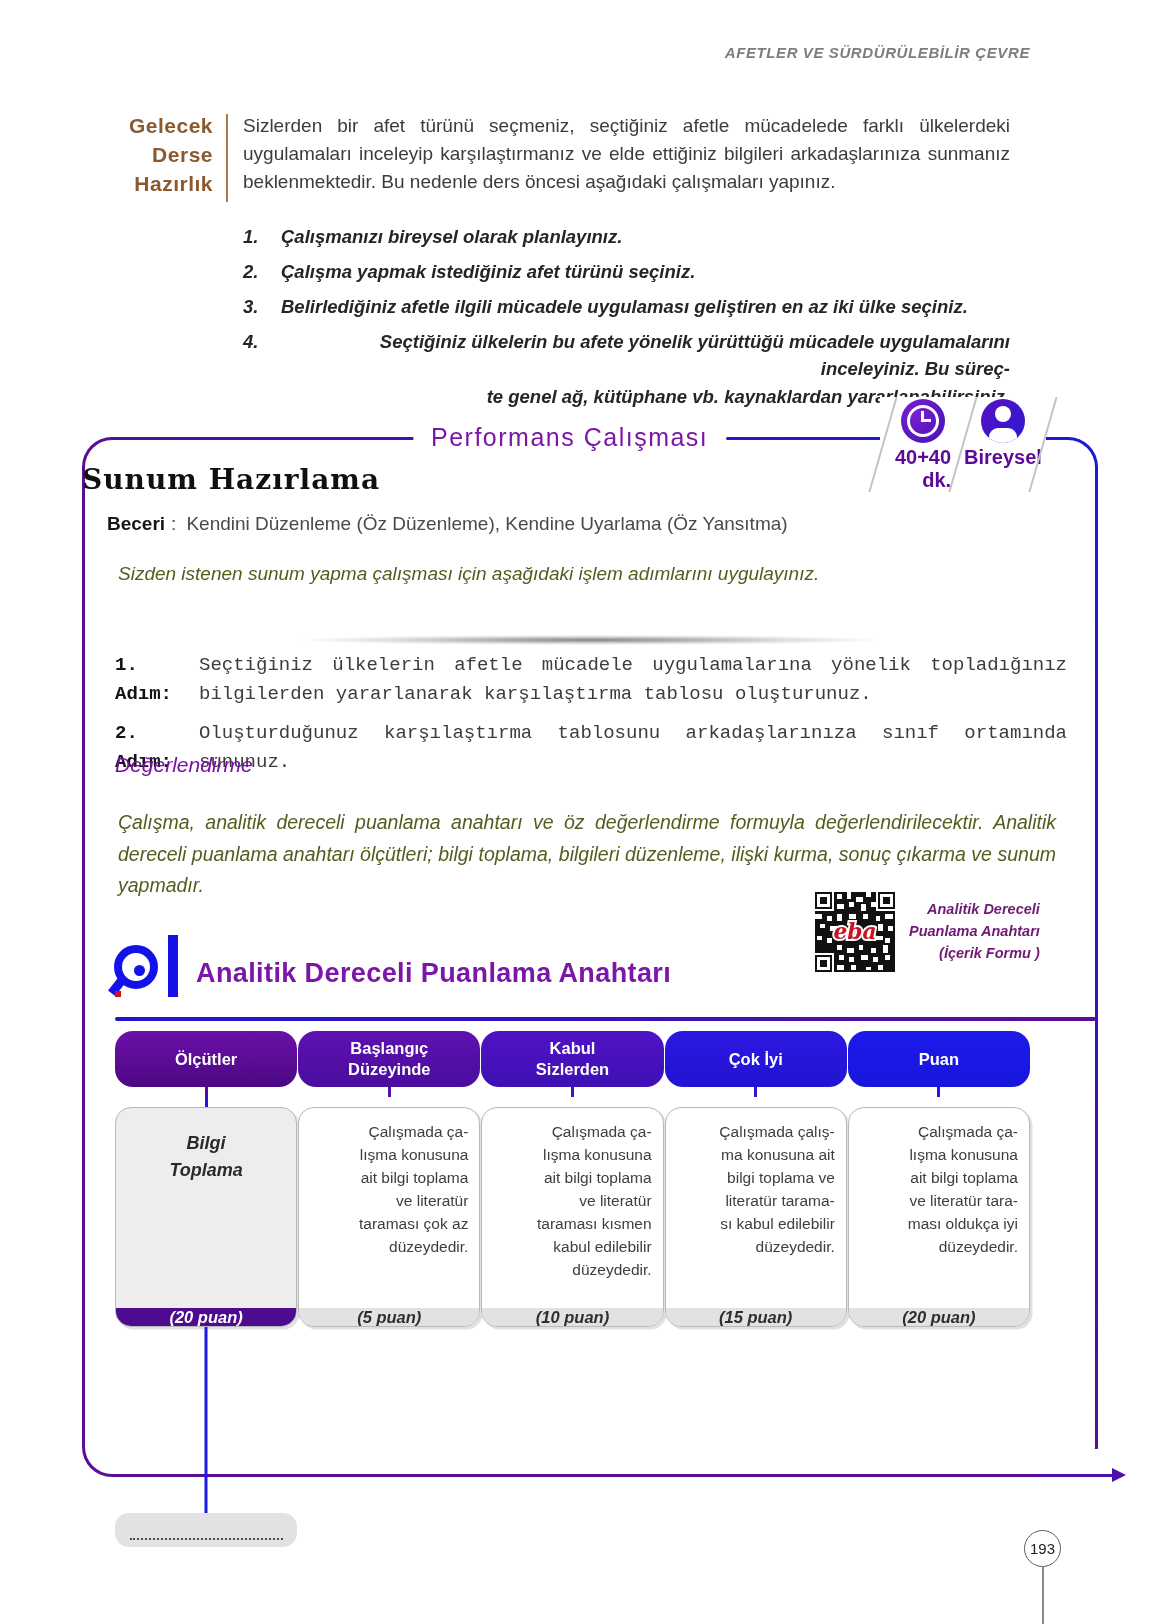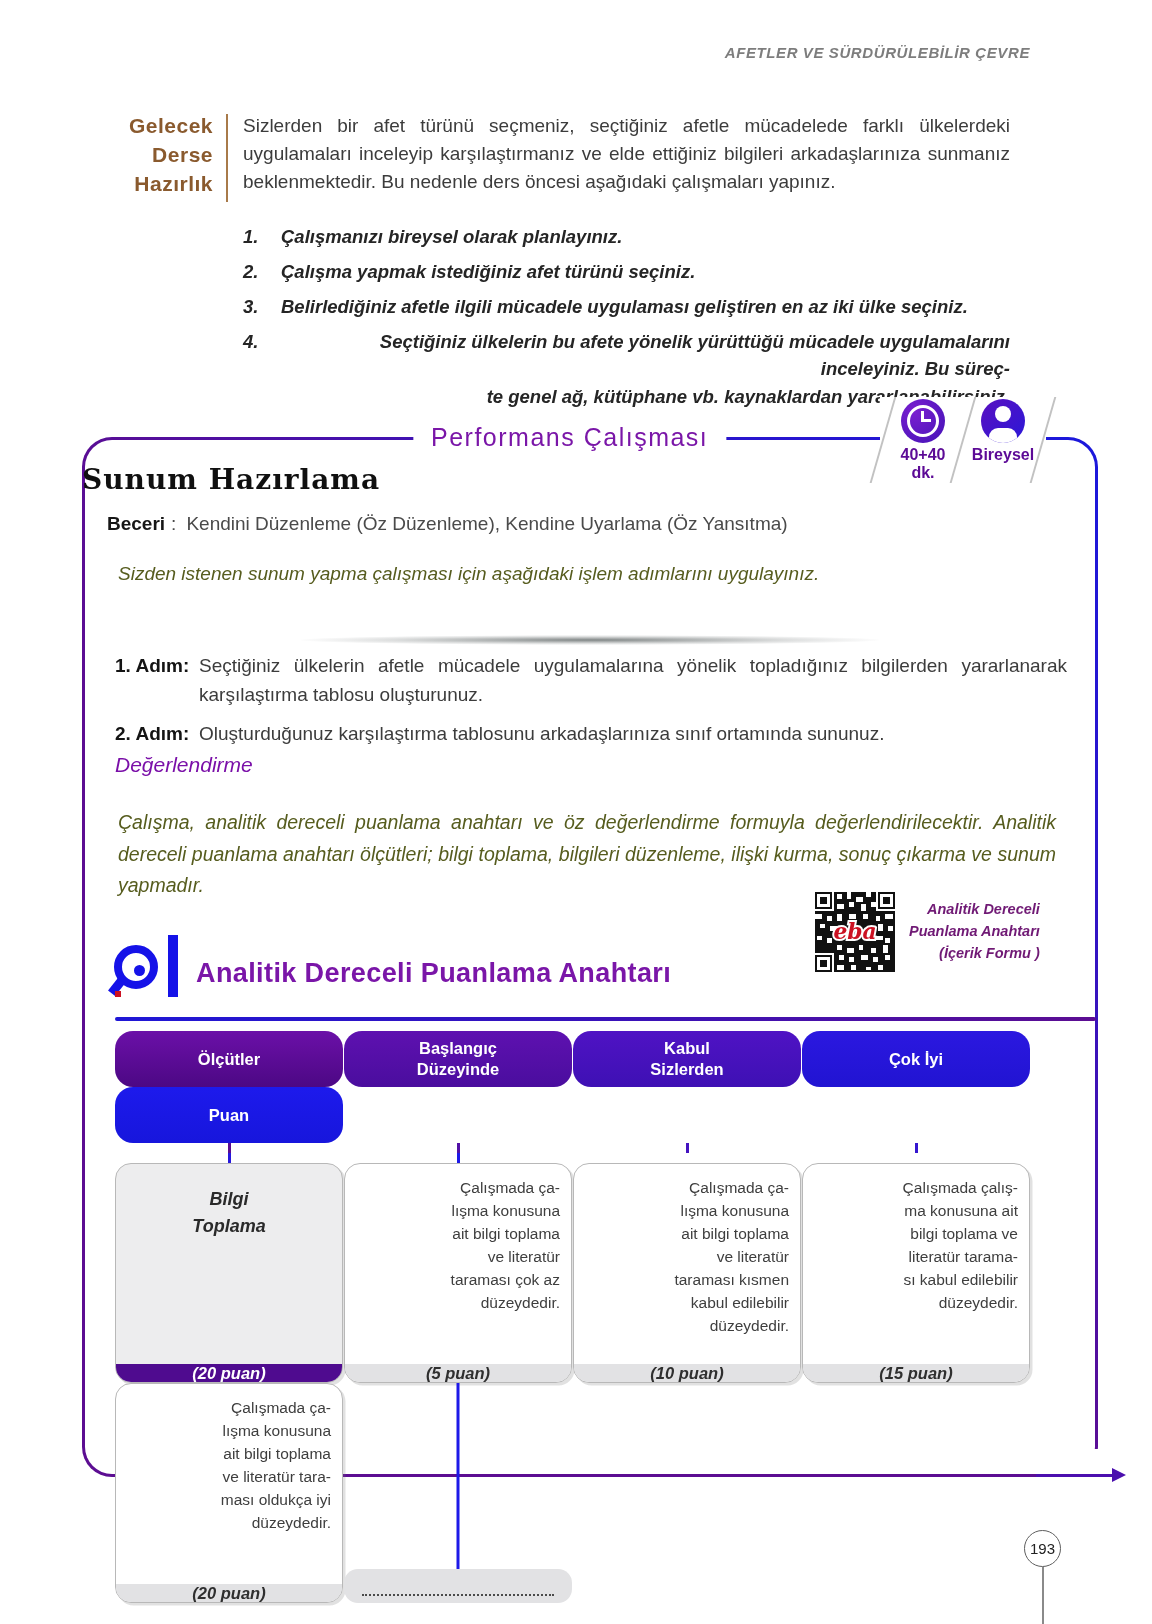--- a/index.html
+++ b/index.html
@@ -30,21 +30,21 @@
                  background:radial-gradient(circle at 100% 0%, #1b18dc 0%, #2b15cc 28%, #5c0d92 72%); }
   .perf-inner  { position:absolute; inset:3px; border-radius:27px; background:#fff; }
 
   .ribbon { position:absolute; top:-21px; left:48%; transform:translateX(-50%); background:#fff;
             padding:0 18px; font-size:25px; font-weight:500; color:#7a16a8; letter-spacing:1.5px;
             white-space:nowrap; line-height:42px; }
 
   
   .badges { position:absolute; top:-40px; right:52px; display:flex; align-items:stretch; background:#fff; padding:0 2px; }
   .badge { display:flex; flex-direction:column; align-items:center; width:78px; padding-top:2px; }
-  .badge-label { margin-top:3px; font-size:16px; font-weight:bold; color:#5c0a96; text-align:center; line-height:1.15; }
+  .badge-label { margin-top:3px; font-size:20px; font-weight:bold; color:#5c0a96; text-align:right; line-height:1.15; }
   .slash { width:2px; background:#c2c2c2; transform:skewX(-16deg); }
   .clock-icon { position:relative; width:44px; height:44px; border-radius:50%;
                 background:radial-gradient(circle at 32% 30%, #7a1fd0, #4312b6); }
   .clock-icon .face { position:absolute; inset:6px; border:3px solid #fff; border-radius:50%; }
   .clock-icon .hand-v { position:absolute; left:20px; top:12px; width:3px; height:11px; background:#fff; }
   .clock-icon .hand-h { position:absolute; left:21px; top:20px; width:9px; height:3px; background:#fff; }
   .person-icon { position:relative; width:44px; height:44px; border-radius:50%; overflow:hidden;
                  background:linear-gradient(135deg,#5a10c0,#2a18d8); }
   .person-icon .head { position:absolute; top:7px; left:14px; width:16px; height:16px; background:#fff; border-radius:50%; }
   .person-icon .torso { position:absolute; bottom:0; left:8px; width:28px; height:15px; background:#fff;
@@ -57,21 +57,21 @@
   .skill-line b { color:#161616; margin-right:6px; }
   .skill-line .colon { margin-right:10px; }
 
   .instruction { position:absolute; top:126px; left:36px; font-style:italic; font-weight:500;
                  color:#565c1e; font-size:19px; }
 
   .shadow-divider { position:absolute; top:198px; left:50%; transform:translateX(-50%); width:580px; height:10px;
                     border-radius:50%;
                     background:radial-gradient(ellipse at center, rgba(25,35,35,.55) 0%, rgba(25,35,35,.15) 48%, transparent 72%); }
 
-  .step { position:absolute; left:33px; width:952px; display:flex; font-size:19px; line-height:1.55; }
+  .step { position:absolute; left:33px; width:952px; display:flex; font-size:19px; line-height:1.55;font-family:Liberation Mono, monospace; }
   .step-1 { top:214px; }
   .step-2 { top:282px; }
   .step .lbl { flex:none; width:80px; font-weight:bold; color:#141414; }
   .step .txt { color:#3c3c3c; text-align:justify; padding-left:4px; }
 
   .eval-title { position:absolute; top:316px; left:33px; font-size:21px; font-weight:normal; font-style:italic; color:#7a0fa8; }
   .eval-text  { position:absolute; top:370px; left:36px; width:938px; font-style:italic; font-weight:500;
                 font-size:19.5px; color:#565c1e; line-height:1.62; text-align:justify; }
 
   
@@ -87,21 +87,21 @@
   .mag-handle { position:absolute; left:2px; top:44px; width:9px; height:16px; background:#1512e8; transform:rotate(38deg); }
   .mag-red  { position:absolute; left:5px; top:56px; width:6px; height:6px; background:#cc1122; }
   .mag-bar  { position:absolute; left:58px; top:0; width:10px; height:62px; background:#1512e8; }
   .rubric-heading h3 { font-size:27px; font-weight:bold; color:#7a16a8; letter-spacing:.4px; padding-bottom:8px; }
 
   .rubric-rule { position:absolute; top:580px; left:33px; right:2px; height:4px; border-radius:2px;
                  background:linear-gradient(90deg,#1f17d6,#3b12b7 55%,#5c0d92); }
 
   
   .rubric { position:absolute; top:594px; left:33px; width:915px; }
-  .grid6 { display:grid; grid-template-columns:repeat(4,1fr); column-gap:1px; }
+  .grid6 { display:grid; grid-template-columns:repeat(5,1fr); column-gap:1px; }
   .pill { height:56px; border-radius:18px; display:flex; align-items:center; justify-content:center;
           color:#fff; font-weight:bold; font-size:16.5px; text-align:center; line-height:1.25; }
   .pill-1 { background:linear-gradient(180deg,#6b10a8,#4c0884); }
   .pill-2 { background:linear-gradient(180deg,#5e11b0,#4a0d9e); }
   .pill-3 { background:linear-gradient(180deg,#4f13c4,#3e10b4); }
   .pill-4 { background:linear-gradient(180deg,#3a16d4,#2c12c6); }
   .pill-5 { background:linear-gradient(180deg,#2b18e0,#2114d2); }
   .pill-6 { background:linear-gradient(180deg,#1d1aec,#1716dc); }
   .connector-row { height:20px; }
   .connector { width:3px; height:100%; margin:0 auto; }

